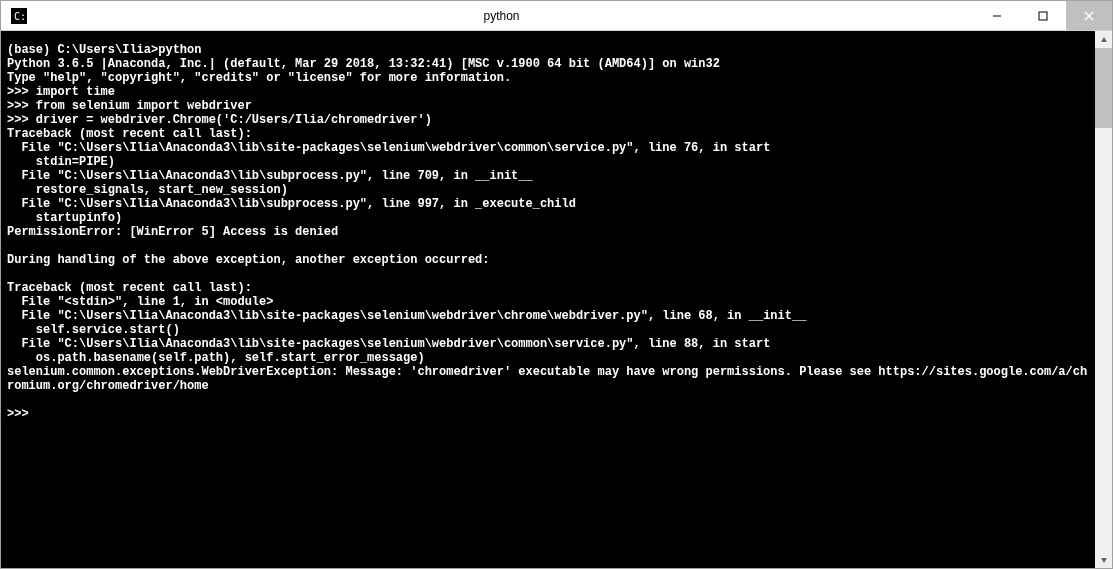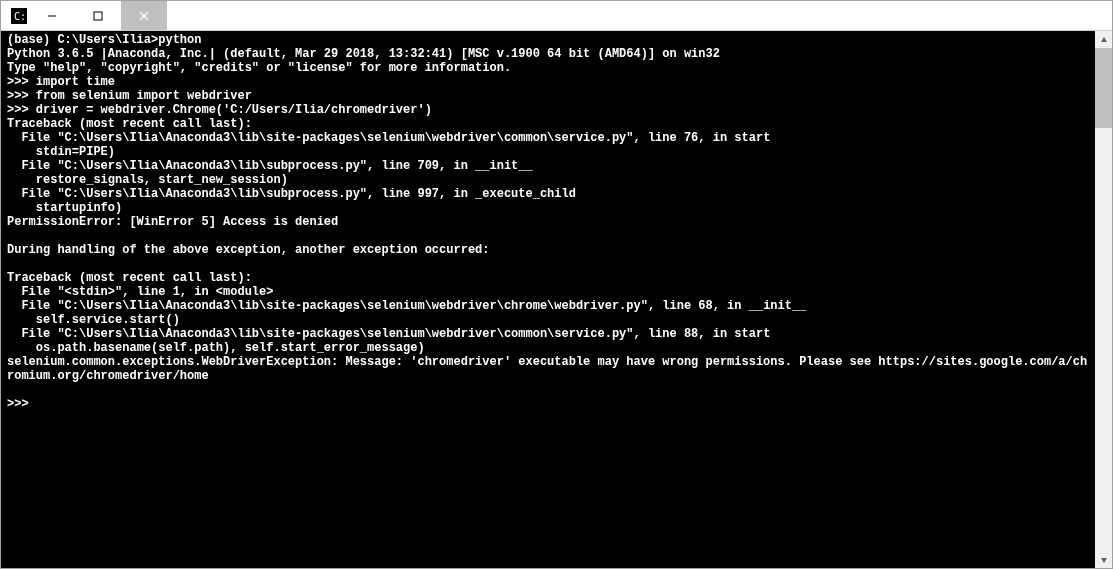--- a/index.html
+++ b/index.html
@@ -75,21 +75,21 @@
     }
     .content-area {
       flex: 1;
       display: flex;
       overflow: hidden;
     }
     .terminal {
       flex: 1;
       background: #000000;
       color: #ffffff;
-      padding: 2px 6px;
+      padding: 12px 6px;
       font-family: "Consolas", "Courier New", monospace;
       font-size: 12px;
       line-height: 14px;
       white-space: pre-wrap;
       word-break: break-all;
       overflow: hidden;
     }
     .terminal-line {
       white-space: pre-wrap;
       word-break: break-all;
@@ -134,20 +134,21 @@
 <body>
 
 <div class="window">
   <div class="titlebar">
     <div class="titlebar-icon">
       <svg viewBox="0 0 16 16">
         <rect x="0" y="0" width="16" height="16" fill="#000000"></rect>
         <text x="3" y="12" fill="#ffffff" font-size="10" font-family="monospace">C:</text>
       </svg>
     </div>
+    <div class="titlebar-title">python</div>
     <div class="window-controls">
       <button class="window-control">
         <svg viewBox="0 0 10 10">
             <line x1="1" y1="5" x2="9" y2="5" stroke="#000000" stroke-width="1"></line>
           </svg>
       </button>
       <button class="window-control">
         <svg viewBox="0 0 10 10">
             <rect x="1" y="1" width="8" height="8" fill="none" stroke="#000000" stroke-width="1"></rect>
           </svg>

